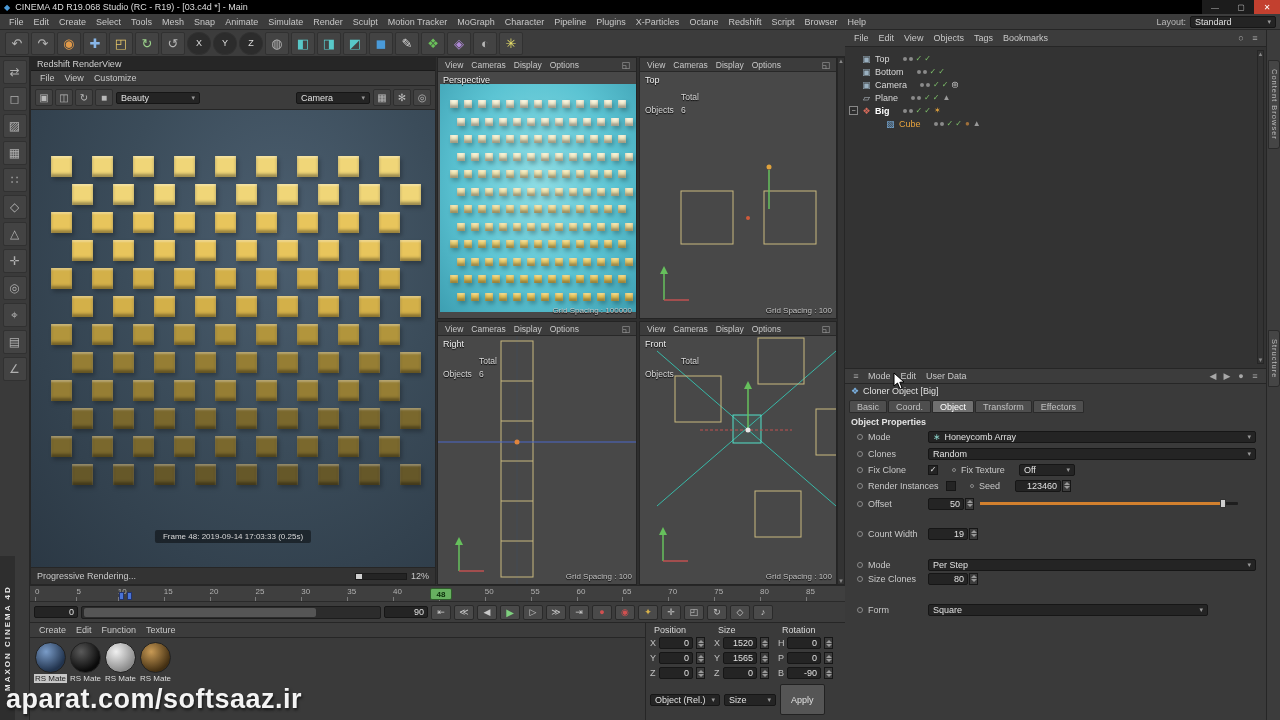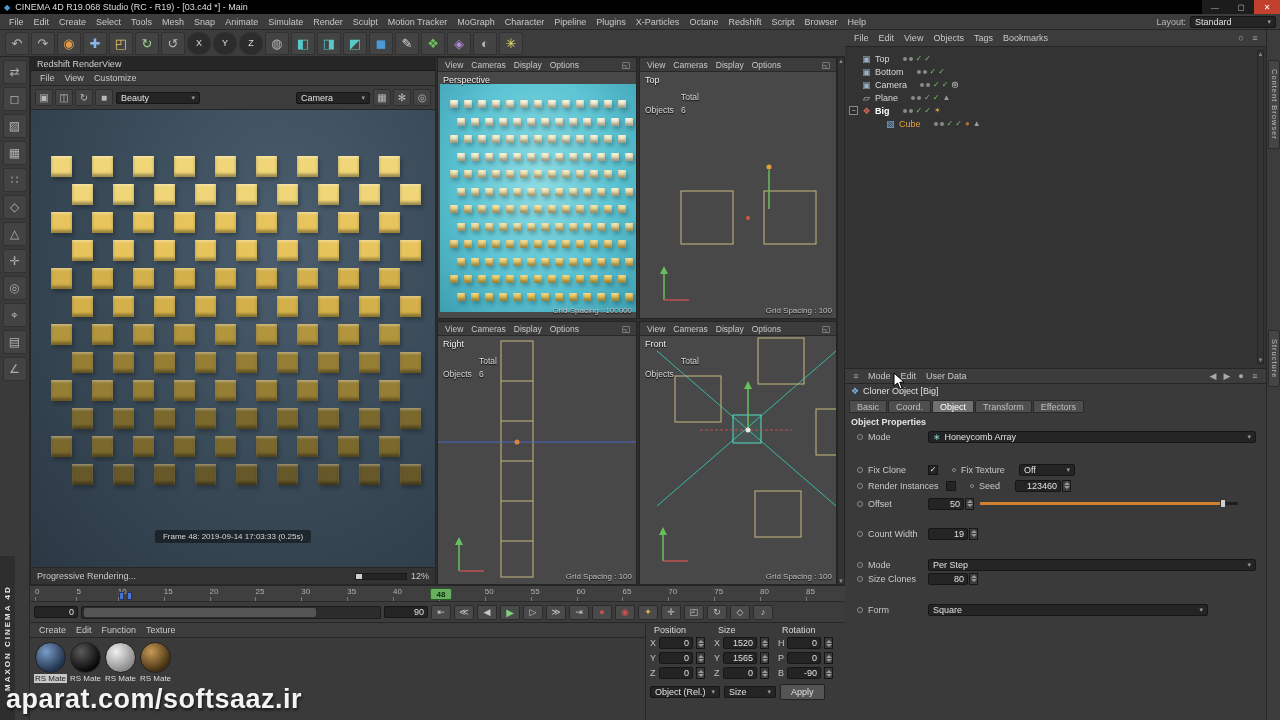--- a/index.html
+++ b/index.html
@@ -123,21 +123,21 @@
 .mat:nth-of-type(3) .sphere{background:radial-gradient(circle at 35% 30%,#f0f0f0,#8a8a8a 72%)}
 .mat:nth-of-type(4) .sphere{background:radial-gradient(circle at 35% 30%,#c89a55,#432f12 72%)}
 .mat:nth-of-type(1) .matlabel{background:#c8c8c8;color:#222}
 
 
 .coord-head{display:grid;grid-template-columns:64px 64px 64px;padding:2px 0 2px 8px;color:#d8d8d8}
 .coord-grid{display:grid;grid-template-columns:64px 64px 64px;row-gap:3px;padding-left:4px}
 .cfield{display:flex;align-items:center;gap:2px}
 .cfield .lt{width:7px;color:#c0c0c0}
 .cinput{width:34px}
-.cbtn{height:16px;padding:0 10px;background:#555;border:1px solid #222;border-radius:2px;color:#e0e0e0;display:inline-flex;align-items:center}
+.cbtn{height:31px;padding:0 10px;background:#555;border:1px solid #222;border-radius:2px;color:#e0e0e0;display:inline-flex;align-items:center}
 
 
 .vtab{position:absolute;left:1px;width:12px;writing-mode:vertical-rl;font-size:7.5px;color:#bbb;background:#454545;padding:8px 0;border:1px solid #2a2a2a;border-radius:0 3px 3px 0;text-align:center;letter-spacing:1px}
 .watermark{position:absolute;left:6px;top:684px;font-size:27px;font-weight:bold;color:rgba(255,255,255,.95);text-shadow:1px 2px 3px rgba(0,0,0,.65);letter-spacing:.5px;z-index:50}
 </style>
 </head>
 <body>
 
 <div id="root" class="abs" style="left:0;top:0;width:1280px;height:720px">
 
@@ -811,20 +811,27 @@
     <div class="asection" style="top:48px">Object Properties</div>
 
     <div class="arow" style="top:61px">
       <span class="alabel">Mode</span>
       <span class="adrop" style="width:328px">
         <span style="color:#8ad0c8">∗</span>
         <span>Honeycomb Array</span>
         <span class="caret">▾</span>
       </span>
     </div>
+    <div class="arow" style="top:78px">
+      <span class="alabel">Clones</span>
+      <span class="adrop" style="width:328px">
+        <span>Random</span>
+        <span class="caret">▾</span>
+      </span>
+    </div>
     <div class="arow" style="top:94px">
       <span class="alabel">Fix Clone</span>
       <span class="checkbox">✓</span>
       <span class="pfx"></span>
       <span class="alabel w2">Fix Texture</span>
       <span class="adrop" style="width:56px">
         <span>Off</span>
         <span class="caret">▾</span>
       </span>
     </div>

